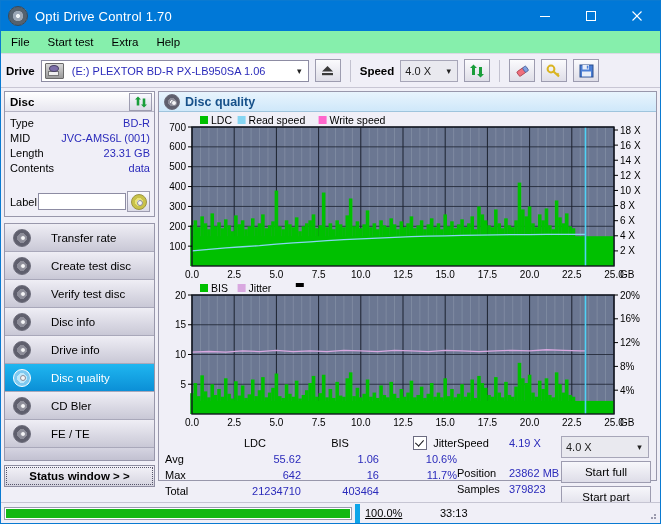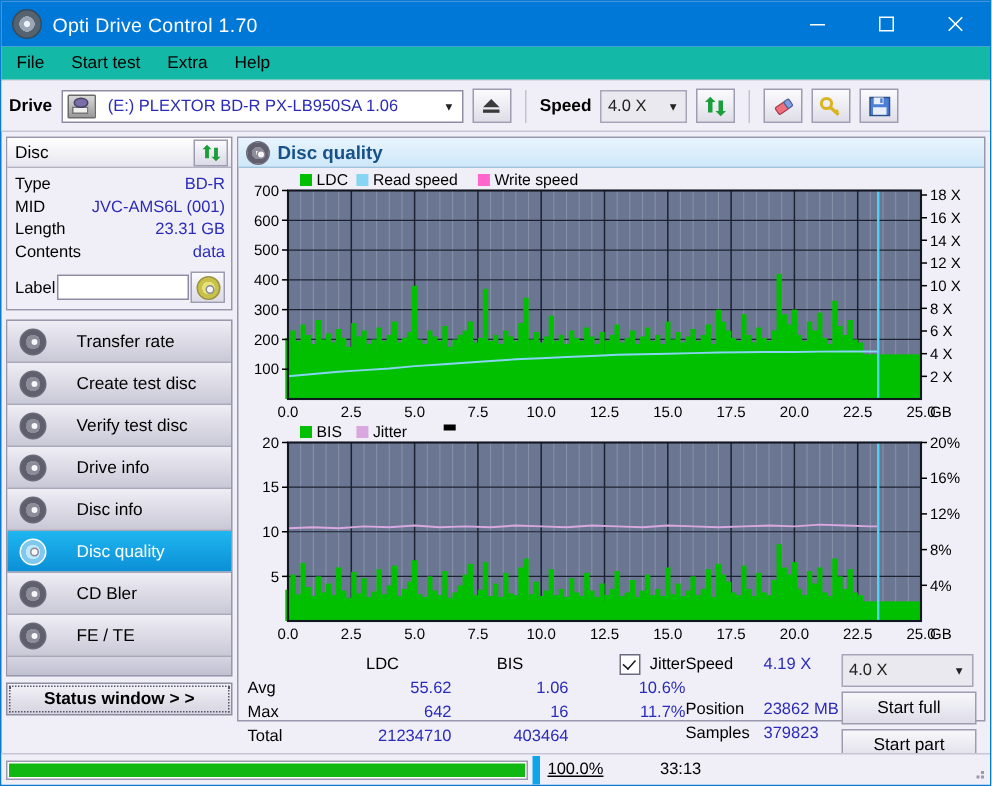--- a/index.html
+++ b/index.html
@@ -21,21 +21,21 @@
               border:1px solid #3b4854;position:relative;}
   .title-icon:after{content:"";position:absolute;left:7px;top:7px;width:4px;height:4px;
             border-radius:50%;background:#eef3f7;}
   .title-text{color:#fff;font-size:13px;letter-spacing:.2px;}
   .wbtns{position:absolute;right:0;top:0;height:30px;display:flex;}
   .wbtn{width:46px;height:30px;display:flex;align-items:center;justify-content:center;
         color:#fff;font-size:13px;}
   .wbtn svg{display:block;}
 
   
-  .menubar{height:22px;background:#14b8a6;display:flex;align-items:center;
+  .menubar{height:22px;background:#86efac;display:flex;align-items:center;
            padding-left:10px;gap:18px;border-bottom:1px solid #dcdae6;}
   .menu-item{font-size:11.5px;color:#000;}
 
   
   .driverow{height:33px;display:flex;align-items:center;gap:6px;padding:0 5px;
             background:#f0eff7;border-bottom:1px solid #c8c6d4;}
   .lbl-bold{font-weight:bold;font-size:11.5px;}
   .combo{height:22px;background:#fff;border:1px solid #8d8ca3;display:flex;
          align-items:center;box-sizing:border-box;font-size:11px;position:relative;}
   .combo .cv{padding-left:4px;color:#222;white-space:nowrap;overflow:hidden;}
@@ -56,29 +56,29 @@
 
   
   .body{display:flex;height:396px;}
   .left{width:157px;padding:3px 3px 0 3px;box-sizing:border-box;}
   .right{flex:1;padding:3px 3px 0 0;box-sizing:border-box;}
 
   
   .panel{border:1px solid #9897ab;background:#fff;}
   .panel-head{height:19px;background:linear-gradient(#ffffff,#e7e6ef);
               display:flex;align-items:center;border-bottom:1px solid #b4b3c4;}
-  .panel-head .ph-t{font-weight:normal;font-size:11.5px;margin-left:5px;}
+  .panel-head .ph-t{font-weight:bold;font-size:11.5px;margin-left:5px;}
   .panel-head .ph-b{margin-left:auto;margin-right:2px;width:21px;height:16px;
         background:linear-gradient(#fafaff,#dbdae6);border:1px solid #9d9cb0;
         display:flex;align-items:center;justify-content:center;}
   .disc-rows{padding:3px 4px 4px 5px;background:#f0eff7;}
   .drow{display:flex;align-items:center;height:15px;font-size:11px;}
   .drow .k{color:#000;}
   .drow .v{margin-left:auto;color:#2b2bbb;}
-  .label-row{display:flex;align-items:center;margin-top:6px;gap:1px;}
+  .label-row{display:flex;align-items:center;margin-top:16px;gap:1px;}
   .label-input{flex:1;height:17px;background:#fff;border:1px solid #8d8ca3;box-sizing:border-box;}
   .disc-btn{width:21px;height:19px;background:linear-gradient(#fafaff,#dcdbe7);
             border:1px solid #9d9cb0;display:flex;align-items:center;justify-content:center;}
 
   
   .nav{margin-top:6px;border:1px solid #9897ab;background:#d6d5e0;}
   .nav-item{height:28px;display:flex;align-items:center;gap:20px;padding-left:8px;
             box-sizing:border-box;border-bottom:1px solid #a9a8ba;
             background:linear-gradient(#efeef5,#c9c8d6);font-size:11.5px;}
   .nav-item.active{background:linear-gradient(#1fb6f0,#0b8fd6);color:#fff;}
@@ -280,25 +280,25 @@
         <div class="nav-item">
           <span class="cd"></span>
           <span>Create test disc</span>
         </div>
         <div class="nav-item">
           <span class="cd"></span>
           <span>Verify test disc</span>
         </div>
         <div class="nav-item">
           <span class="cd"></span>
-          <span>Drive info</span>
+          <span>Disc info</span>
         </div>
         <div class="nav-item">
           <span class="cd"></span>
-          <span>Disc info</span>
+          <span>Drive info</span>
         </div>
         <div class="nav-item active">
           <span class="cd"></span>
           <span>Disc quality</span>
         </div>
         <div class="nav-item">
           <span class="cd"></span>
           <span>CD Bler</span>
         </div>
         <div class="nav-item">

